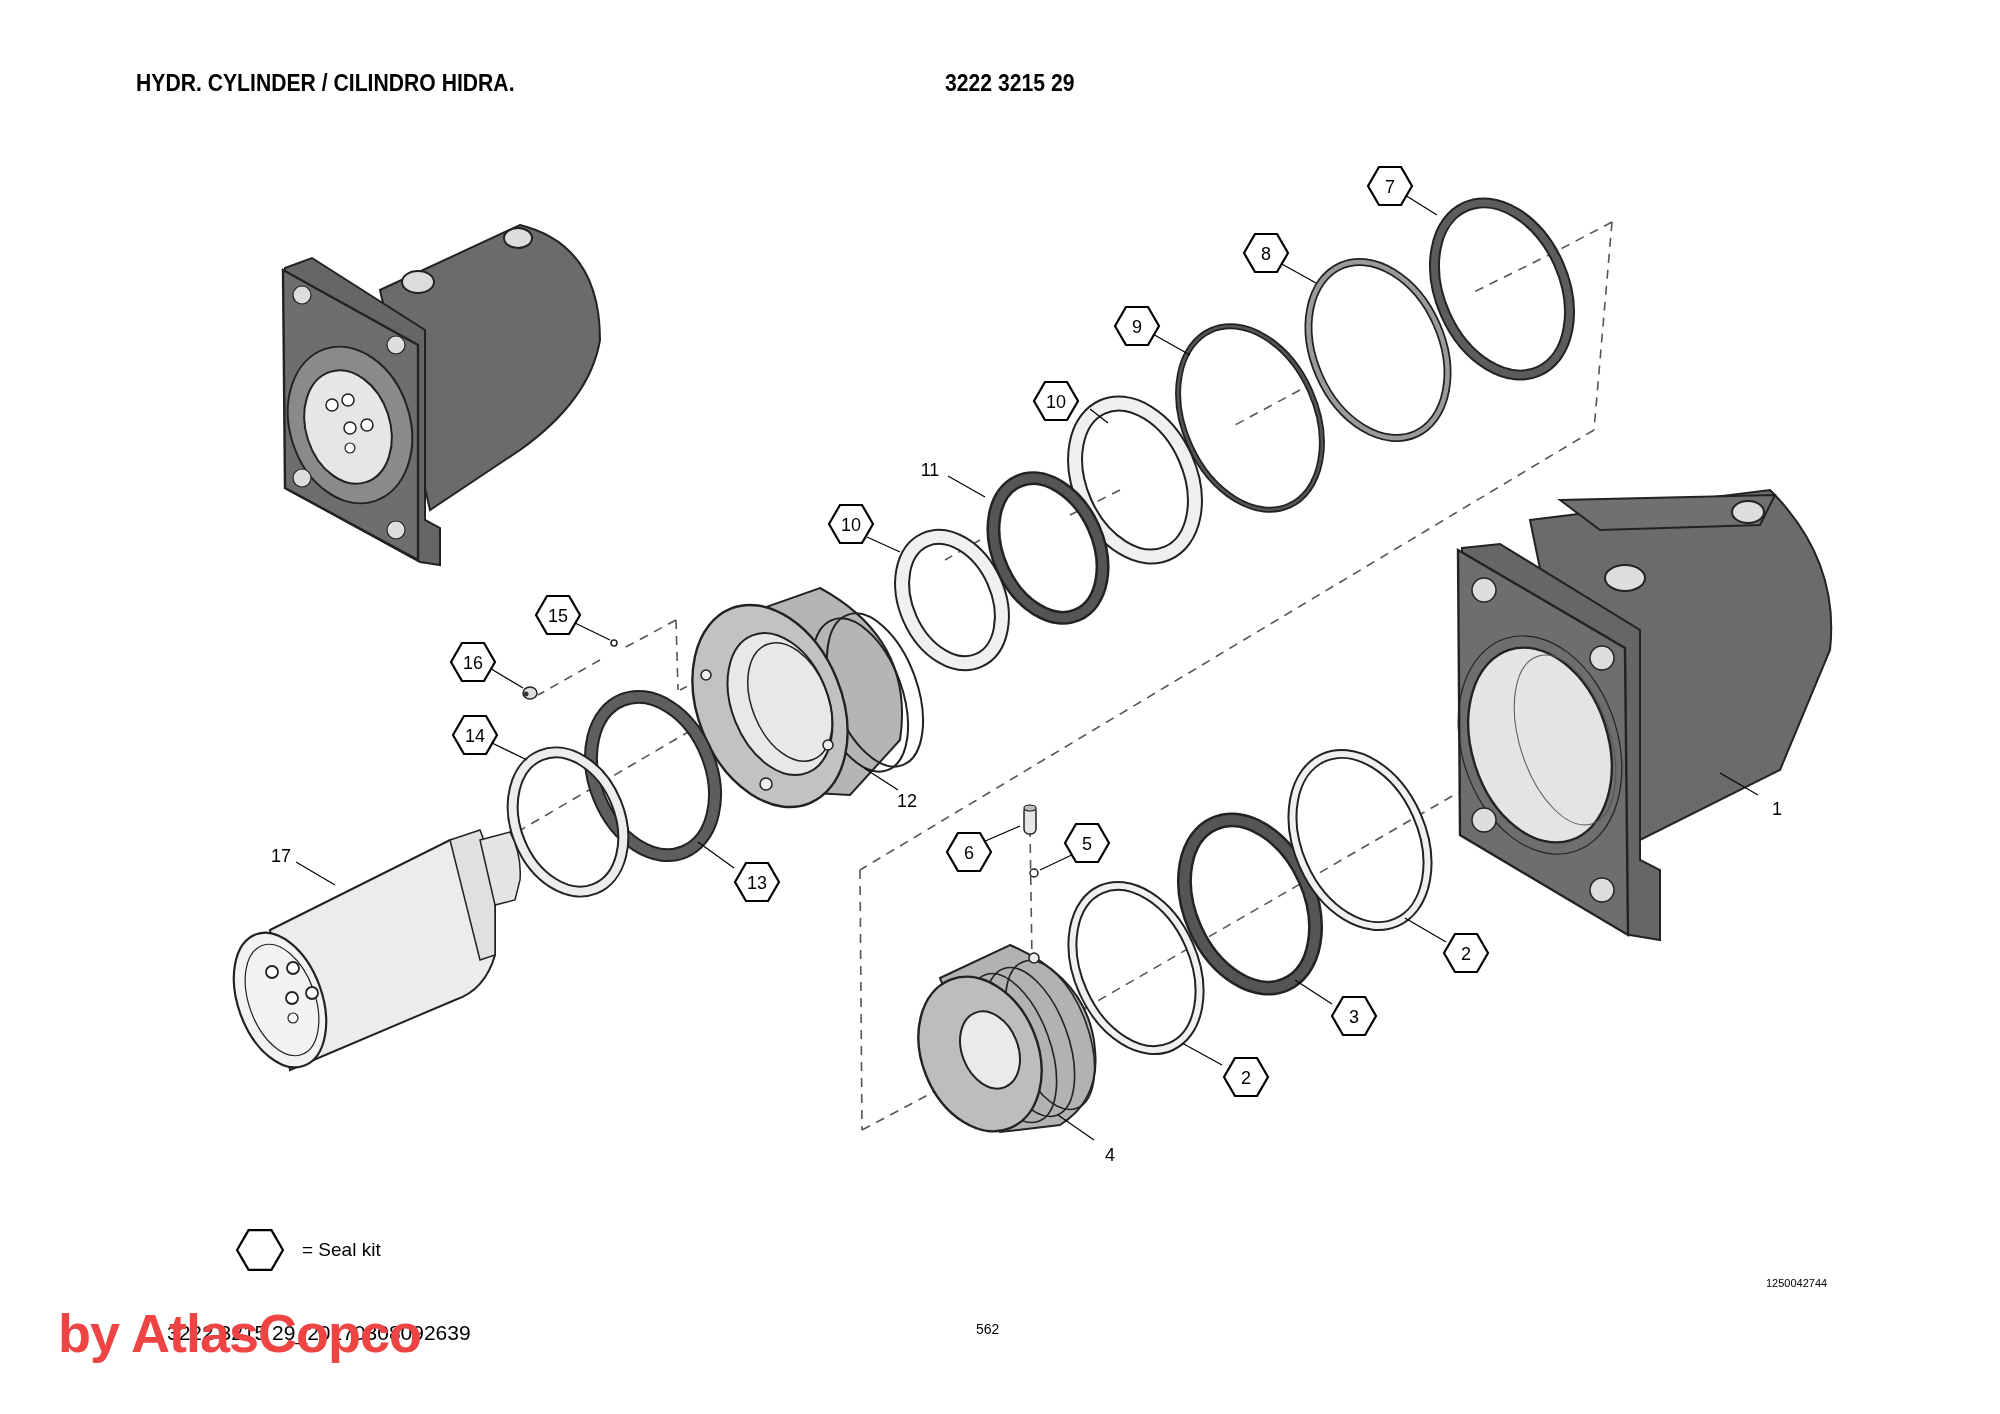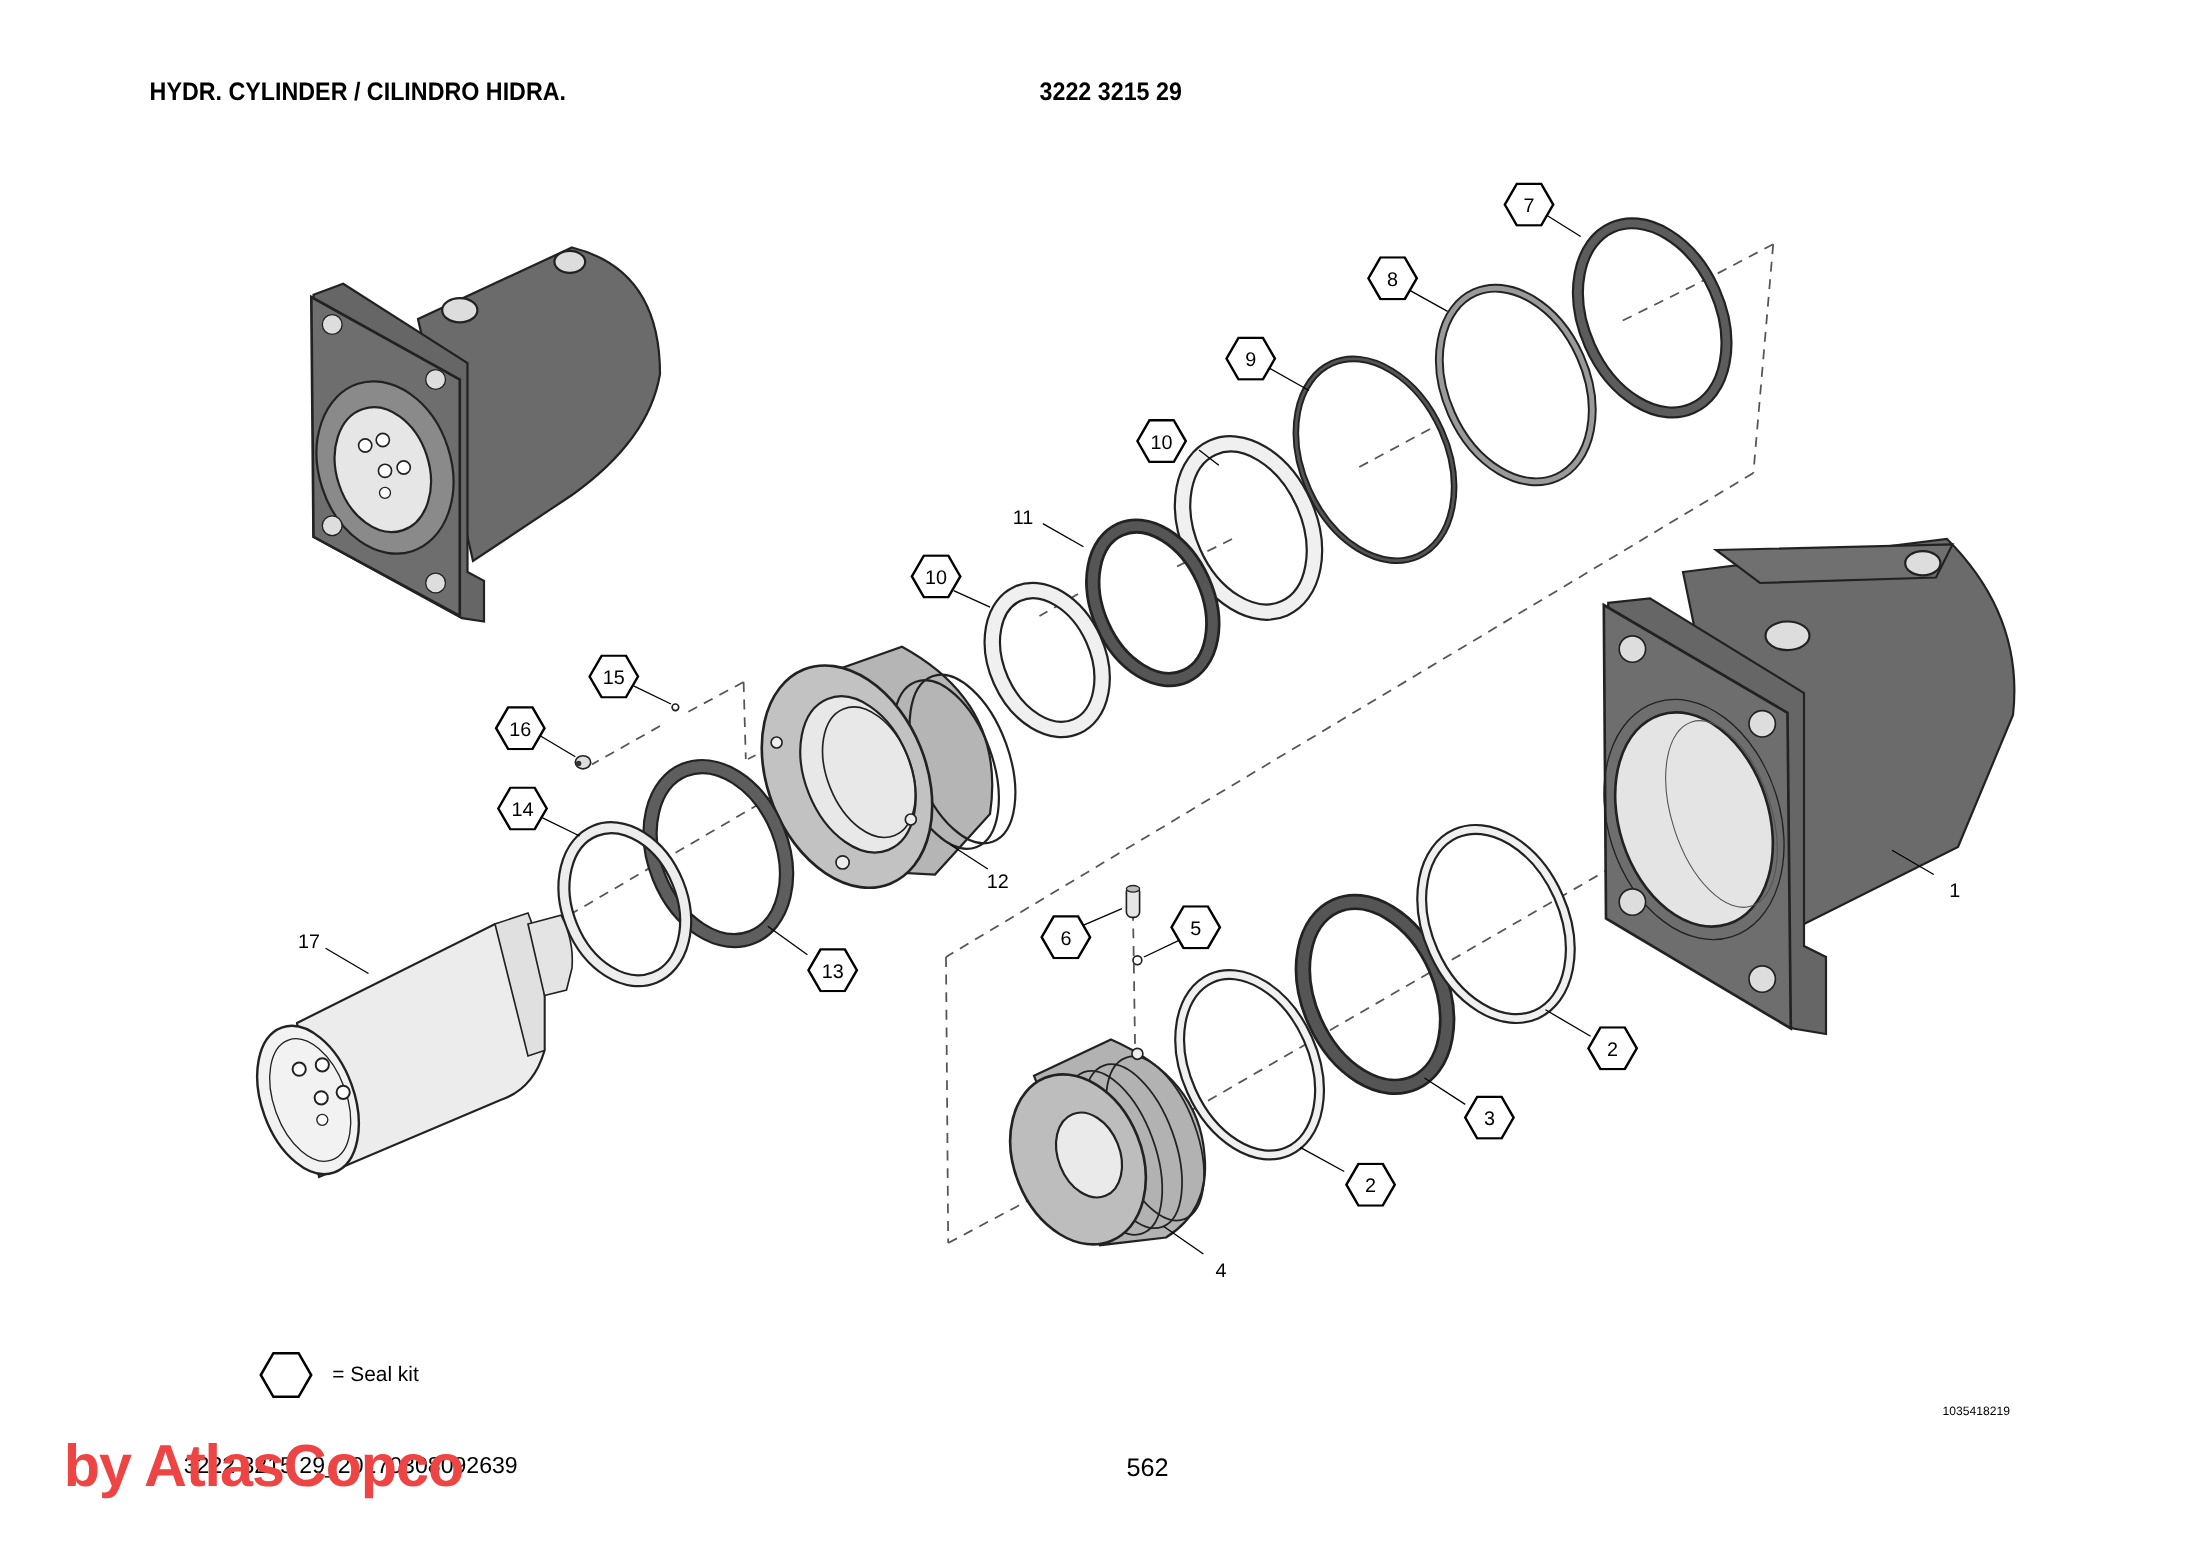--- a/index.html
+++ b/index.html
@@ -5,21 +5,21 @@
   html, body { margin: 0; padding: 0; background: #ffffff; }
   body { width: 2000px; height: 1414px; position: relative; overflow: hidden; font-family: "Liberation Sans", sans-serif; color: #000; }
   .hdr { position: absolute; top: 70px; font-weight: bold; font-size: 23px; letter-spacing: 0px; transform: scaleX(0.92); transform-origin: left center; }
   #title { left: 136px; }
   #partno { left: 945px; }
   svg#diagram { position: absolute; left: 0; top: 0; width: 2000px; height: 1414px; }
   .lbl { font-family: "Liberation Sans", sans-serif; font-size: 18px; fill: #000; }
   .legend-text { position: absolute; left: 302px; top: 1239px; font-size: 19px; }
   .drawing-id { position: absolute; left: 1766px; top: 1277px; font-size: 11px; }
   .footer-code { position: absolute; left: 135px; top: 1321px; font-size: 21px; margin-left: 32px; }
-  .page-num { position: absolute; left: 1024px; top: 1321px; font-size: 23px; }
+  .page-num { position: absolute; left: 976px; top: 1321px; font-size: 14px; }
   .watermark { position: absolute; left: 58px; top: 1302px; font-size: 54px; font-weight: bold; color: #ef4444; letter-spacing: -1px; }
 </style>
 </head>
 <body>
 
 <div id="title" class="hdr">HYDR. CYLINDER / CILINDRO HIDRA.</div>
 <div id="partno" class="hdr">3222 3215 29</div>
 
 <svg id="diagram" viewBox="0 0 2000 1414">
   <defs>
@@ -270,16 +270,16 @@
       <text class="lbl" x="1466" y="960" text-anchor="middle">2</text>
     </g>
   <text class="lbl" x="1777" y="815" text-anchor="middle">1</text>
 
   <g>
     <use href="#hex" x="235" y="1228" width="50" height="44"></use>
   </g>
 </svg>
 
 <div class="legend-text">= Seal kit</div>
-<div class="drawing-id">1035418219</div>
+<div class="drawing-id">1250042744</div>
 <div class="footer-code">3222 3215 29_20170308092639</div>
 <div class="page-num">562</div>
 <div class="watermark">by AtlasCopco</div>
 
 </body></html>

